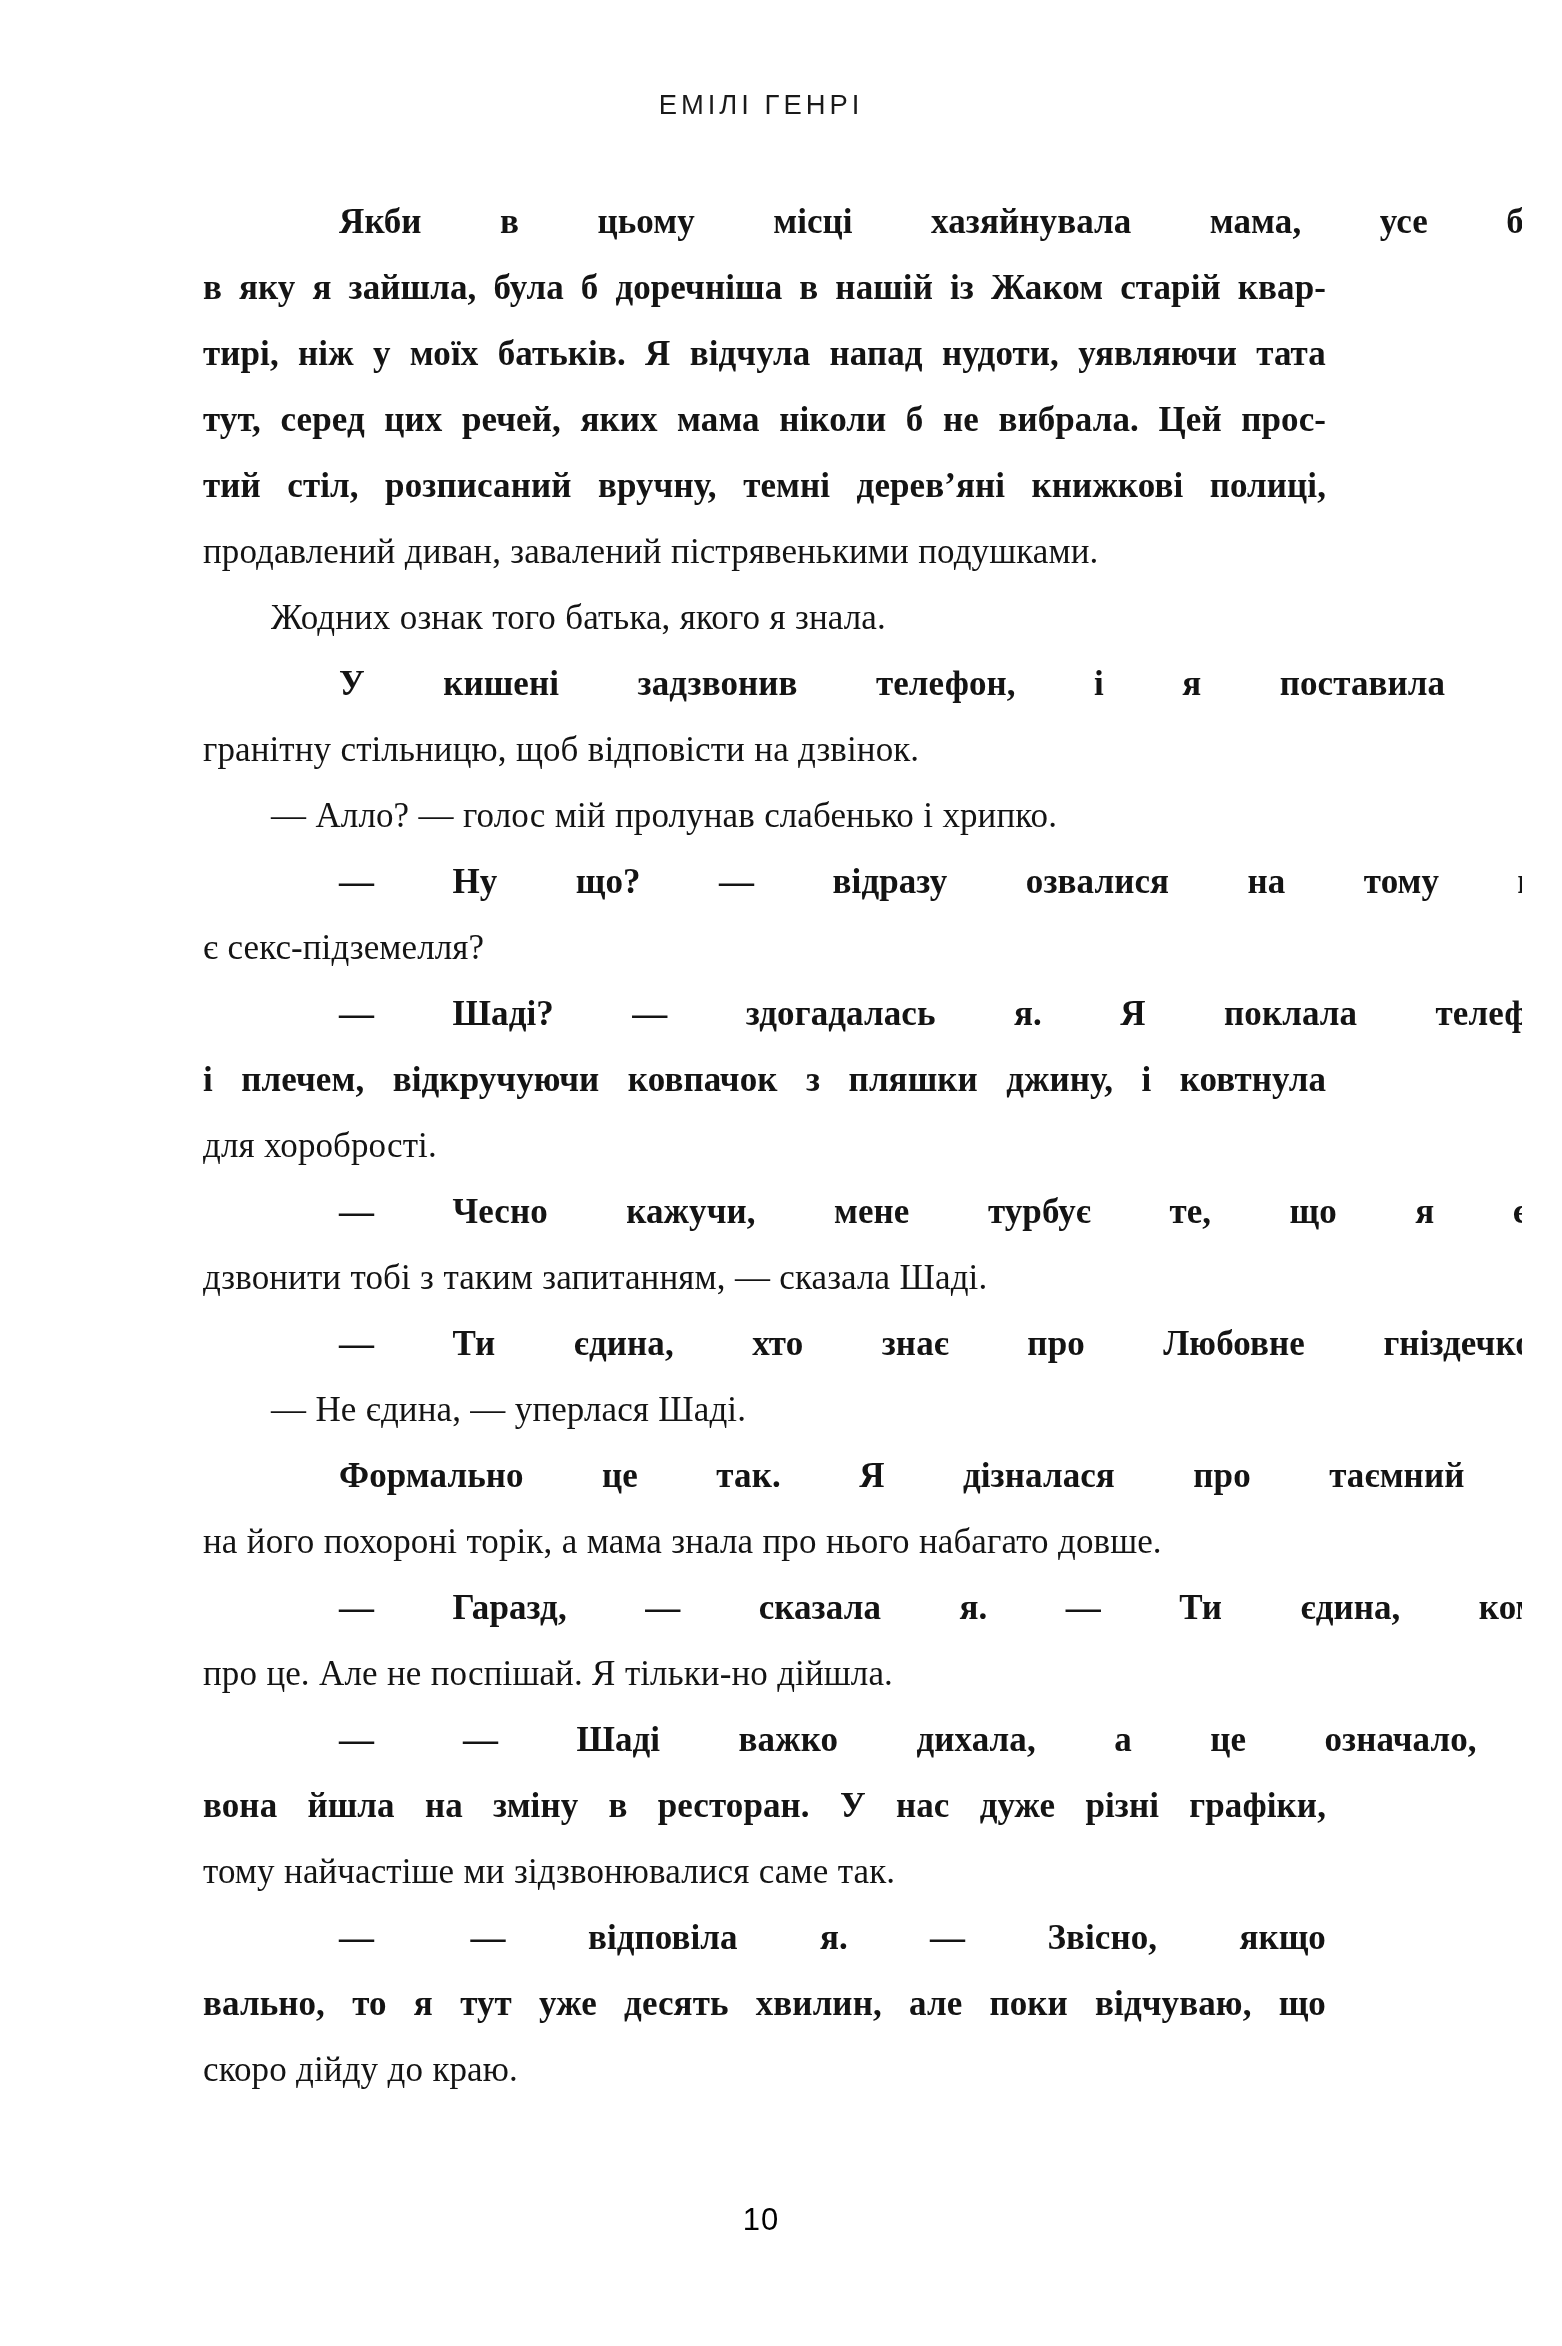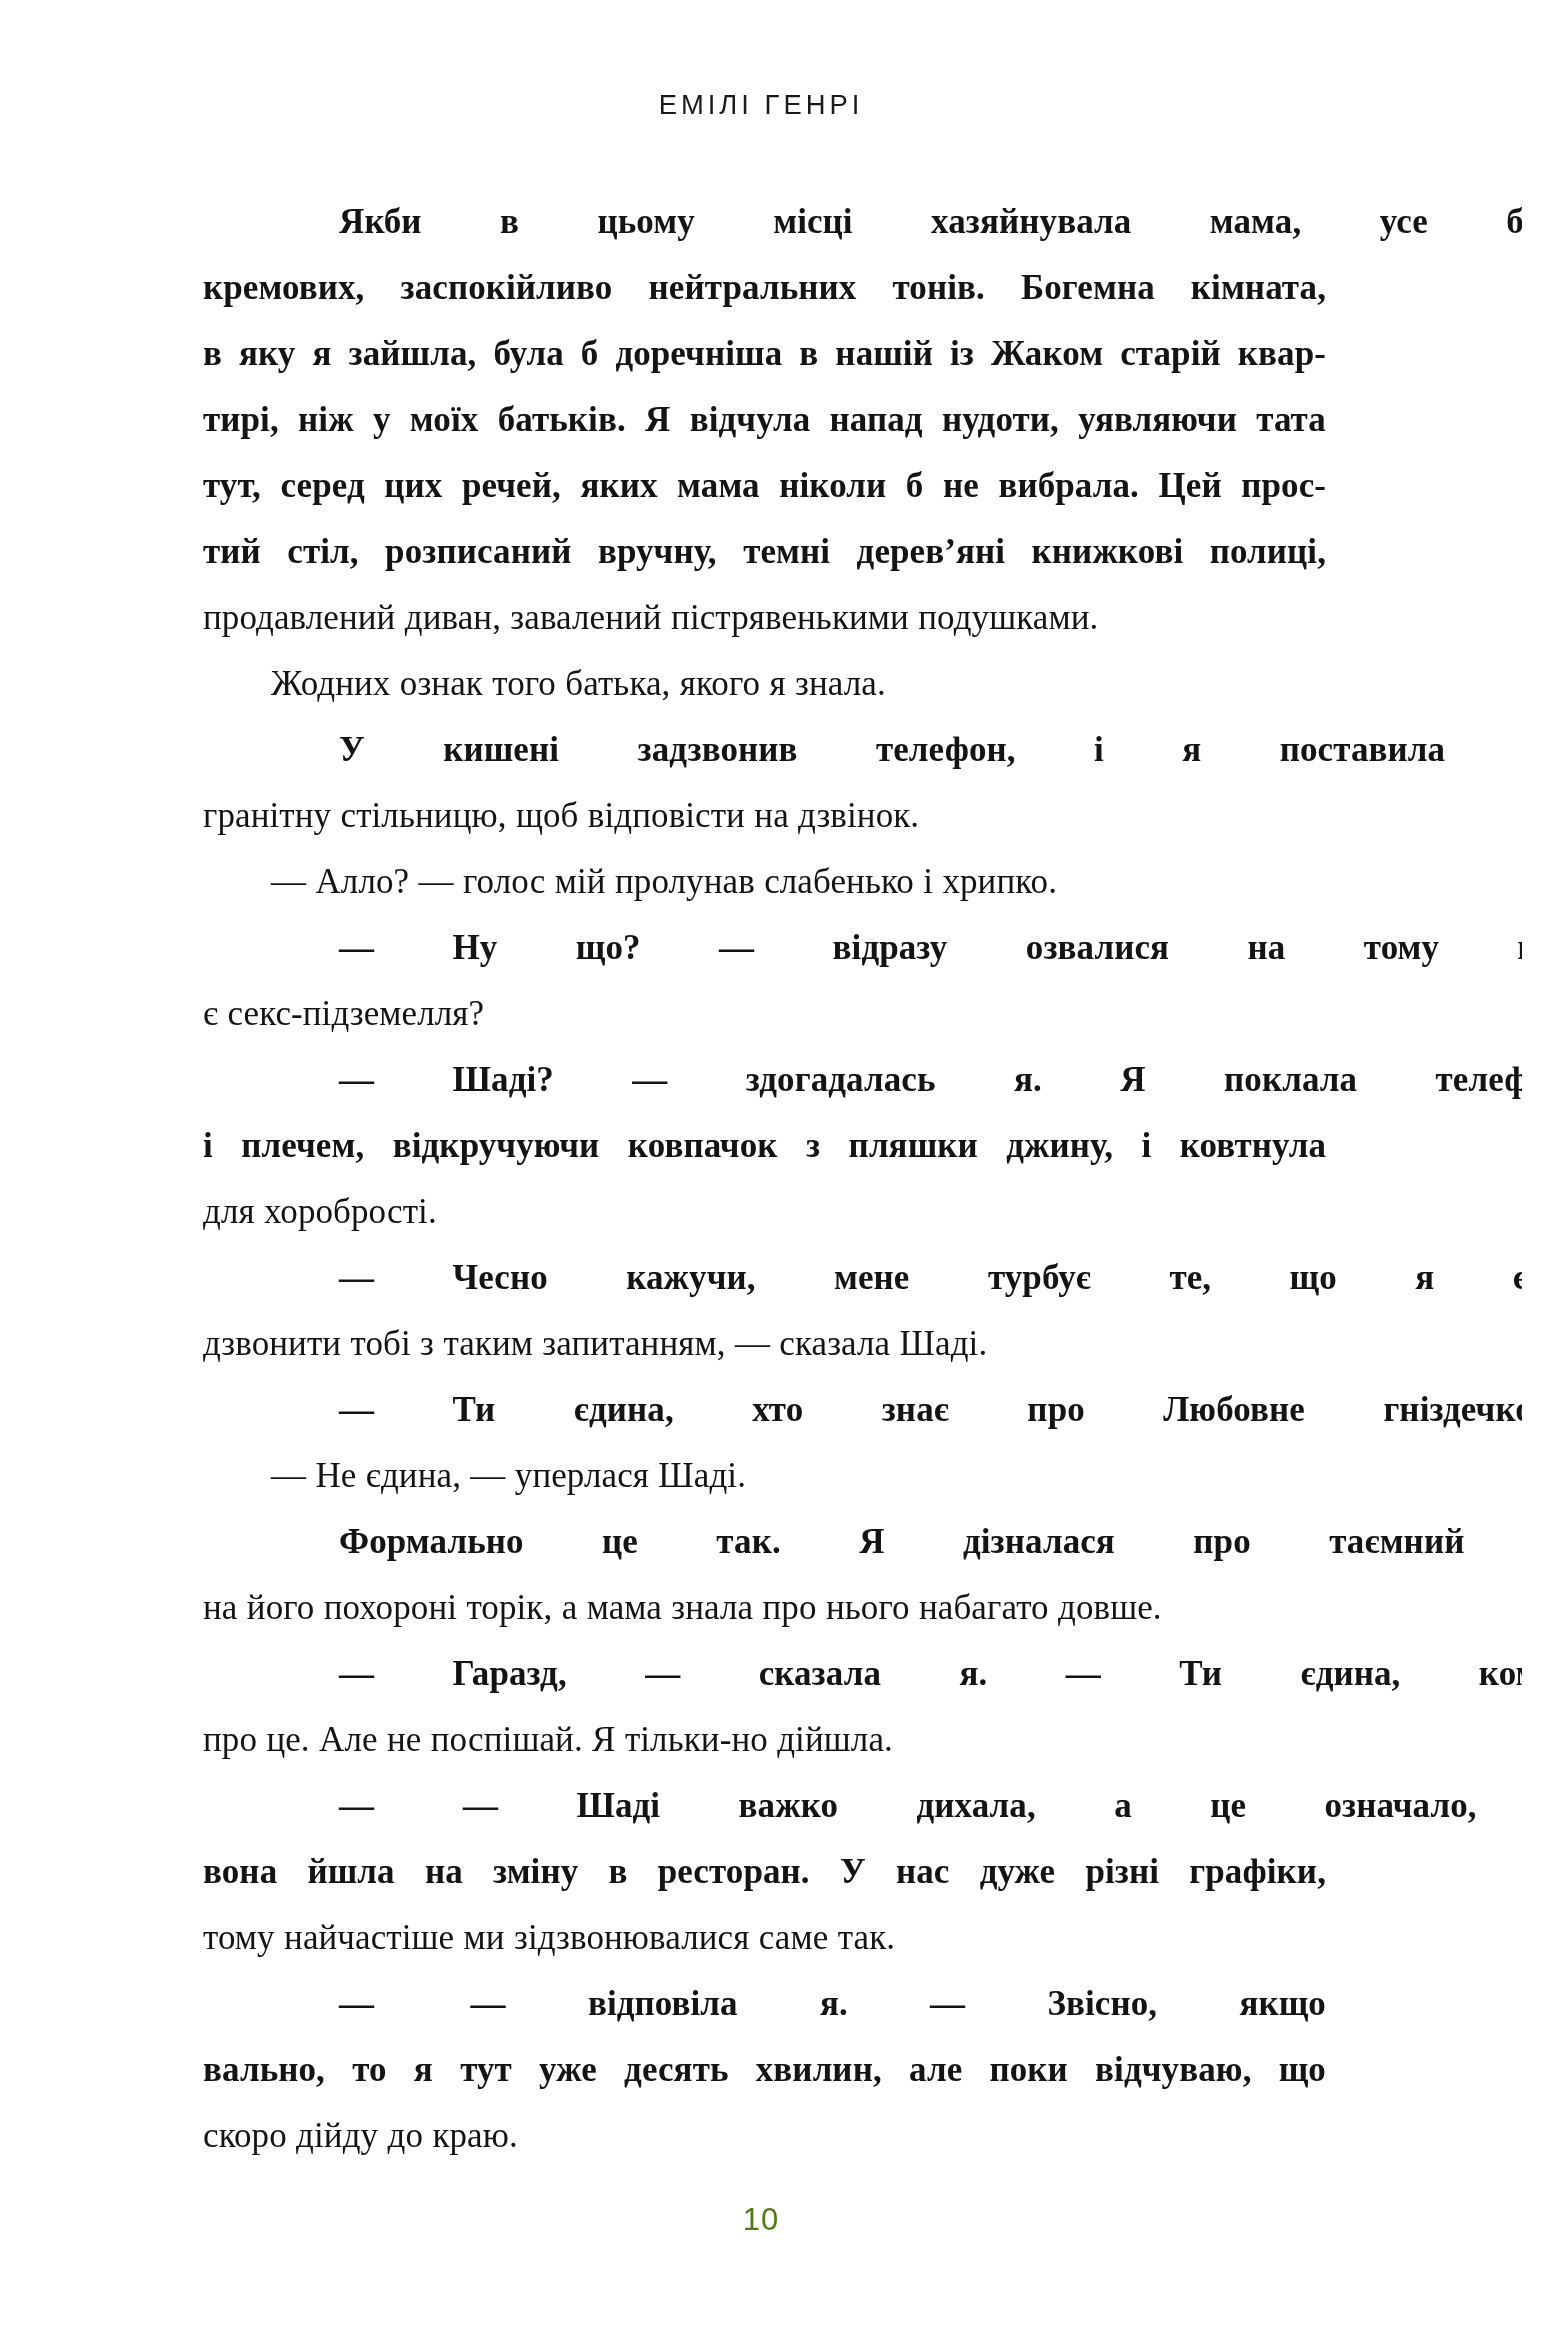--- a/index.html
+++ b/index.html
@@ -89,21 +89,21 @@
 
   
   .folio {
     position: absolute;
     bottom: 112px;
     left: 0;
     right: 0;
     text-align: center;
     font-family: "Liberation Sans", "DejaVu Sans", sans-serif;
     font-size: 31px;
-    color: #4d7c0f;
+    color: #000000;
     letter-spacing: 0.9px;
     line-height: 1;
   }
 </style>
 </head>
 <body>
 
 <div class="page">
 
   <div class="running-header">ЕМІЛІ ГЕНРІ</div>
@@ -123,33 +123,20 @@
           <span class="gap"></span>
           <span class="w">мама,</span>
           <span class="gap"></span>
           <span class="w">усе</span>
           <span class="gap"></span>
           <span class="w">було</span>
           <span class="gap"></span>
           <span class="w">б</span>
         </span>
         <span class="ln justify">
-          <span class="w">кремових,</span>
-          <span class="gap"></span>
-          <span class="w">заспокійливо</span>
-          <span class="gap"></span>
-          <span class="w">нейтральних</span>
-          <span class="gap"></span>
-          <span class="w">тонів.</span>
-          <span class="gap"></span>
-          <span class="w">Богемна</span>
-          <span class="gap"></span>
-          <span class="w">кімната,</span>
-        </span>
-        <span class="ln justify">
           <span class="w">в</span>
           <span class="gap"></span>
           <span class="w">яку</span>
           <span class="gap"></span>
           <span class="w">я</span>
           <span class="gap"></span>
           <span class="w">зайшла,</span>
           <span class="gap"></span>
           <span class="w">була</span>
           <span class="gap"></span>

